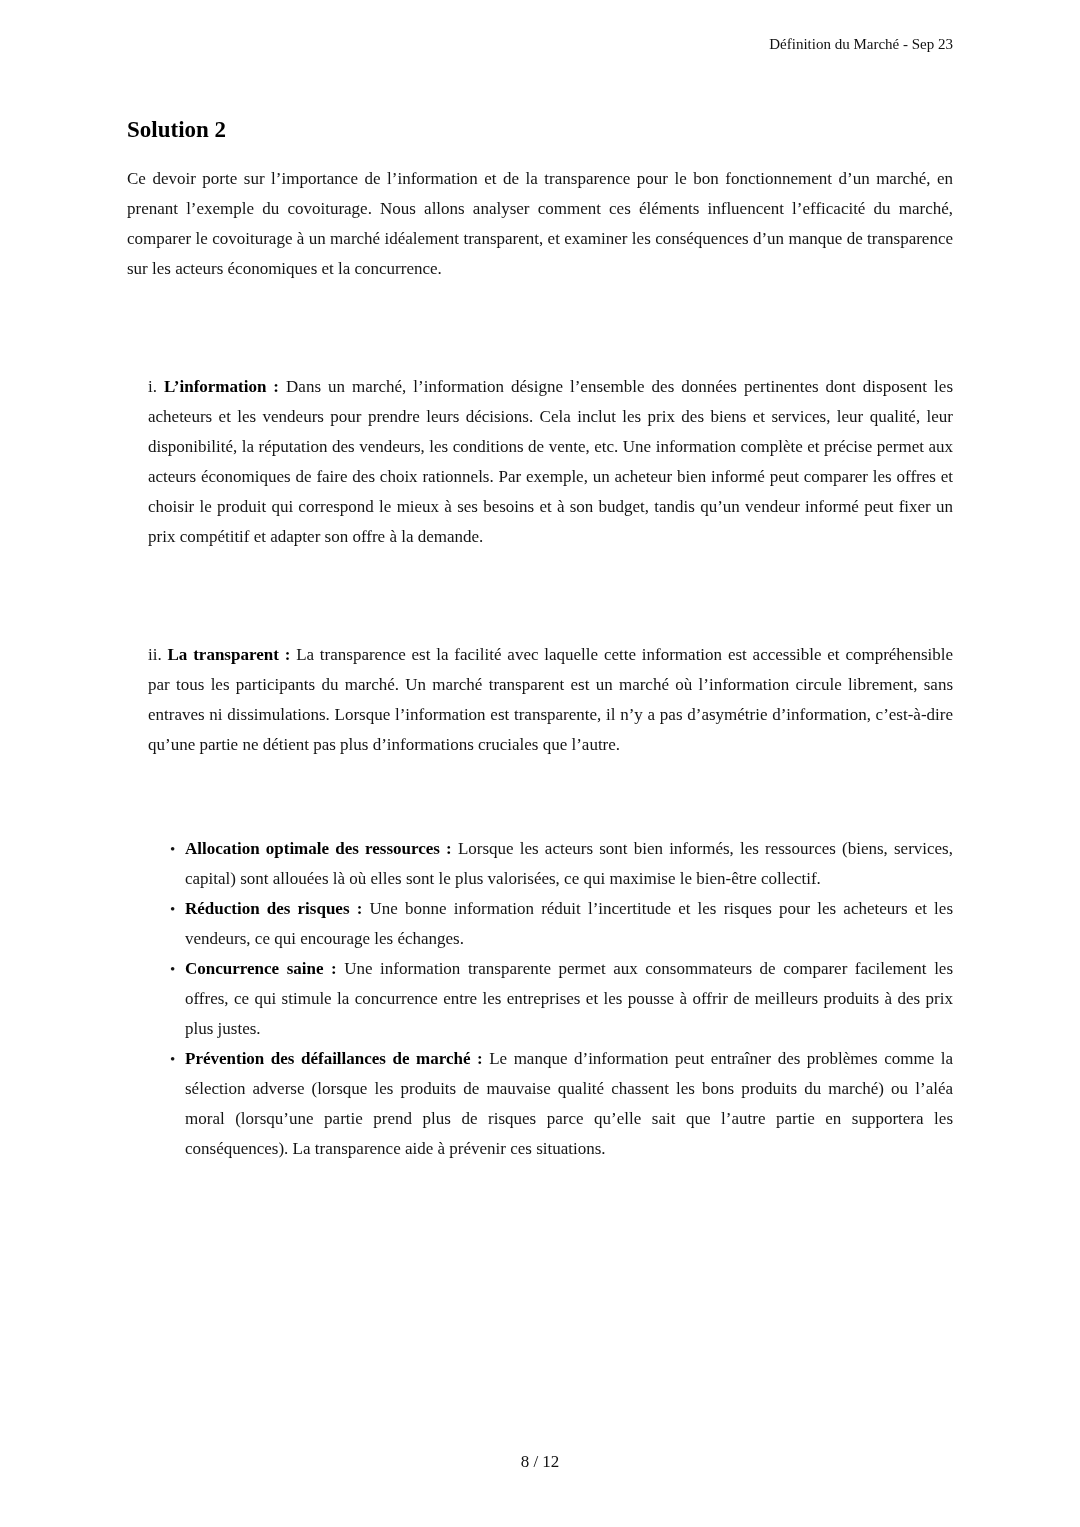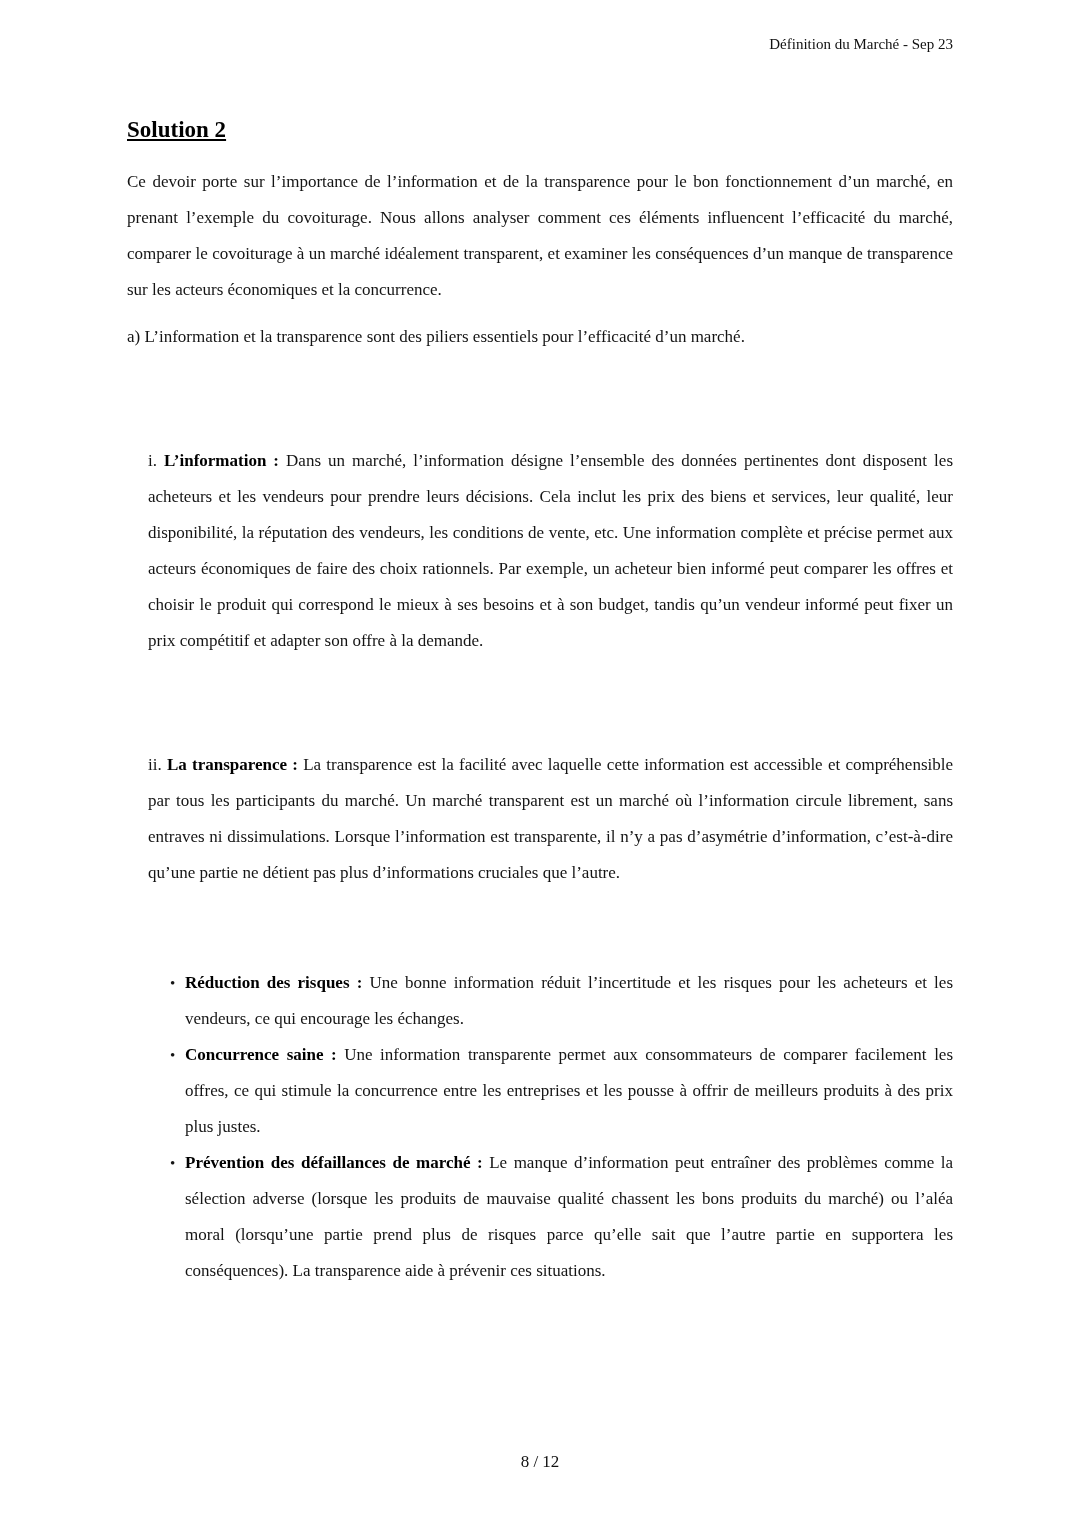--- a/index.html
+++ b/index.html
@@ -21,25 +21,24 @@
   .doc-header {
     text-align: right;
     font-size: 15px;
     color: #111;
   }
   .doc-title {
     margin-top: 64px;
     font-size: 23px;
     font-weight: bold;
     color: #000;
-    text-decoration: underline;
   }
   .body-text {
     font-size: 17px;
-    line-height: 36px;
+    line-height: 30px;
     text-align: justify;
     color: #141414;
   }
   .intro { margin-top: 21px; }
   .part-a {
     margin-top: 11px;
     text-align: left;
   }
   .roman-item {
     margin-top: 88px;
@@ -78,36 +77,39 @@
 <div class="page">
 
   <div class="doc-header">
     <span>Définition du Marché - Sep 23</span>
   </div>
 
   <h1 class="doc-title">Solution 2</h1>
 
   <p class="body-text intro">Ce devoir porte sur l’importance de l’information et de la transparence pour le bon fonctionnement d’un marché, en prenant l’exemple du covoiturage. Nous allons analyser comment ces éléments influencent l’efficacité du marché, comparer le covoiturage à un marché idéalement transparent, et examiner les conséquences d’un manque de transparence sur les acteurs économiques et la concurrence.</p>
 
-  <p class="body-text part-a">a) L’information et la transparence sont des piliers essentiels pour l’efficacité d’un marché.</p>
 
   <p class="body-text roman-item">
     <span>i.</span>
     <strong>L’information :</strong>
     <span>Dans un marché, l’information désigne l’ensemble des données pertinentes dont disposent les acheteurs et les vendeurs pour prendre leurs décisions. Cela inclut les prix des biens et services, leur qualité, leur disponibilité, la réputation des vendeurs, les conditions de vente, etc. Une information complète et précise permet aux acteurs économiques de faire des choix rationnels. Par exemple, un acheteur bien informé peut comparer les offres et choisir le produit qui correspond le mieux à ses besoins et à son budget, tandis qu’un vendeur informé peut fixer un prix compétitif et adapter son offre à la demande.</span>
   </p>
 
   <p class="body-text roman-item">
     <span>ii.</span>
-    <strong>La transparence :</strong>
+    <strong>La transparent :</strong>
     <span>La transparence est la facilité avec laquelle cette information est accessible et compréhensible par tous les participants du marché. Un marché transparent est un marché où l’information circule librement, sans entraves ni dissimulations. Lorsque l’information est transparente, il n’y a pas d’asymétrie d’information, c’est-à-dire qu’une partie ne détient pas plus d’informations cruciales que l’autre.</span>
   </p>
 
 
   <ul class="body-text bullet-list">
+    <li>
+      <strong>Allocation optimale des ressources :</strong>
+      <span>Lorsque les acteurs sont bien informés, les ressources (biens, services, capital) sont allouées là où elles sont le plus valorisées, ce qui maximise le bien-être collectif.</span>
+    </li>
     <li>
       <strong>Réduction des risques :</strong>
       <span>Une bonne information réduit l’incertitude et les risques pour les acheteurs et les vendeurs, ce qui encourage les échanges.</span>
     </li>
     <li>
       <strong>Concurrence saine :</strong>
       <span>Une information transparente permet aux consommateurs de comparer facilement les offres, ce qui stimule la concurrence entre les entreprises et les pousse à offrir de meilleurs produits à des prix plus justes.</span>
     </li>
     <li>
       <strong>Prévention des défaillances de marché :</strong>

